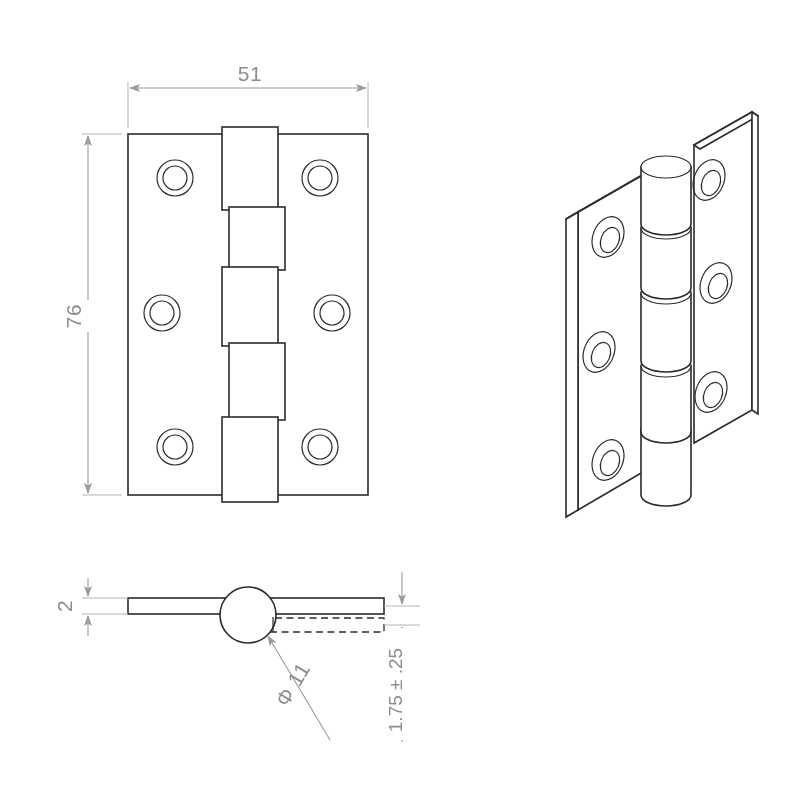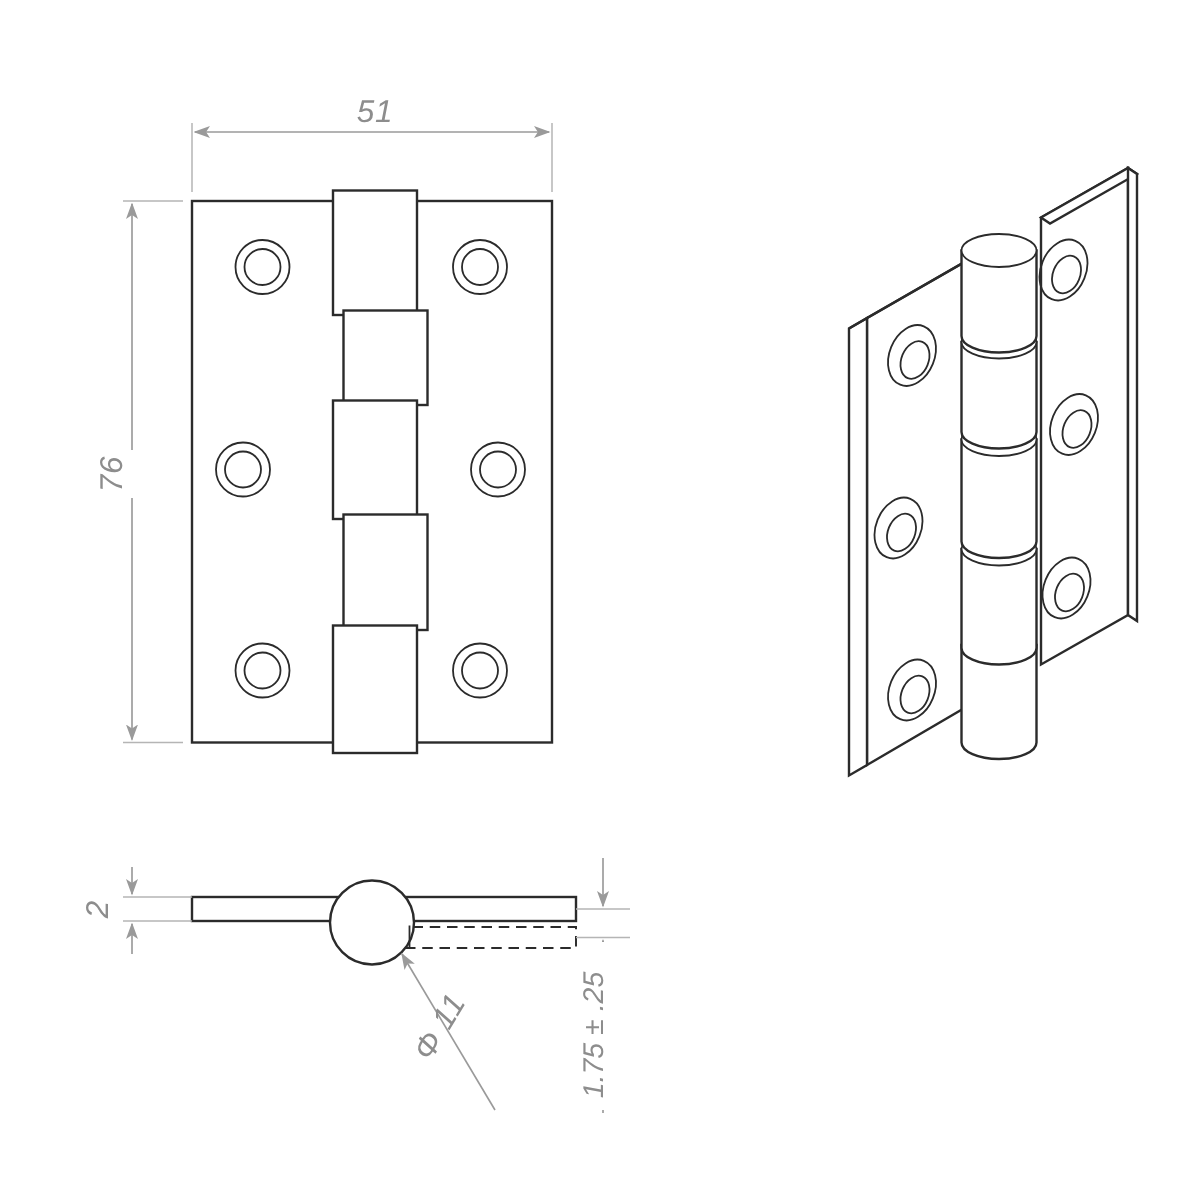--- a/index.html
+++ b/index.html
@@ -12,21 +12,20 @@
     width: 800px;
     height: 800px;
     font-family: "Liberation Sans", sans-serif;
     overflow: hidden;
   }
   #drawing-root {
     position: relative;
     width: 800px;
     height: 800px;
     background: #e5e5e5;
-    font-style: italic;
   }
   svg#drawing-svg {
     display: block;
     width: 800px;
     height: 800px;
   }
   .obj-thin {
     fill: none;
     stroke: #2b2b2b;
     stroke-width: 1.2;

